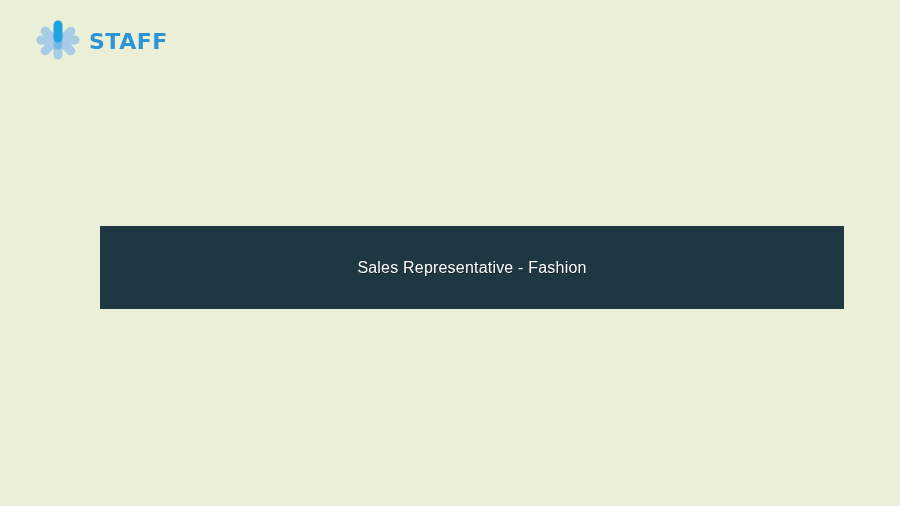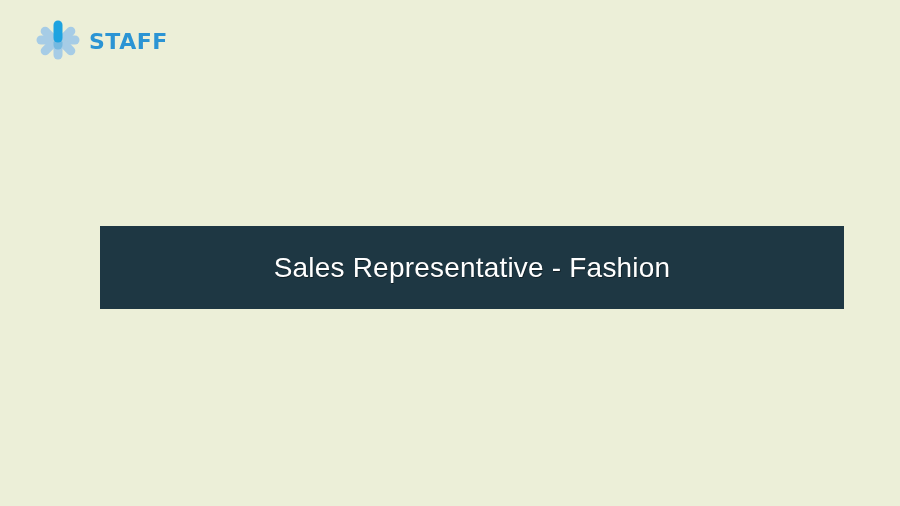--- a/index.html
+++ b/index.html
@@ -70,21 +70,21 @@
     height: 83px;
     background: #1e3743;
     display: flex;
     align-items: center;
     justify-content: center;
     box-sizing: border-box;
   }
   #title-text {
     color: #ffffff;
     font-family: "Liberation Sans", sans-serif;
-    font-size: 28px;
+    font-size: 16px;
     font-weight: 400;
     letter-spacing: 0.2px;
     text-align: center;
     text-shadow: 0.6px 0.6px 0 rgba(0,0,0,0.45);
     white-space: nowrap;
   }
 </style>
 </head>
 <body>
 

